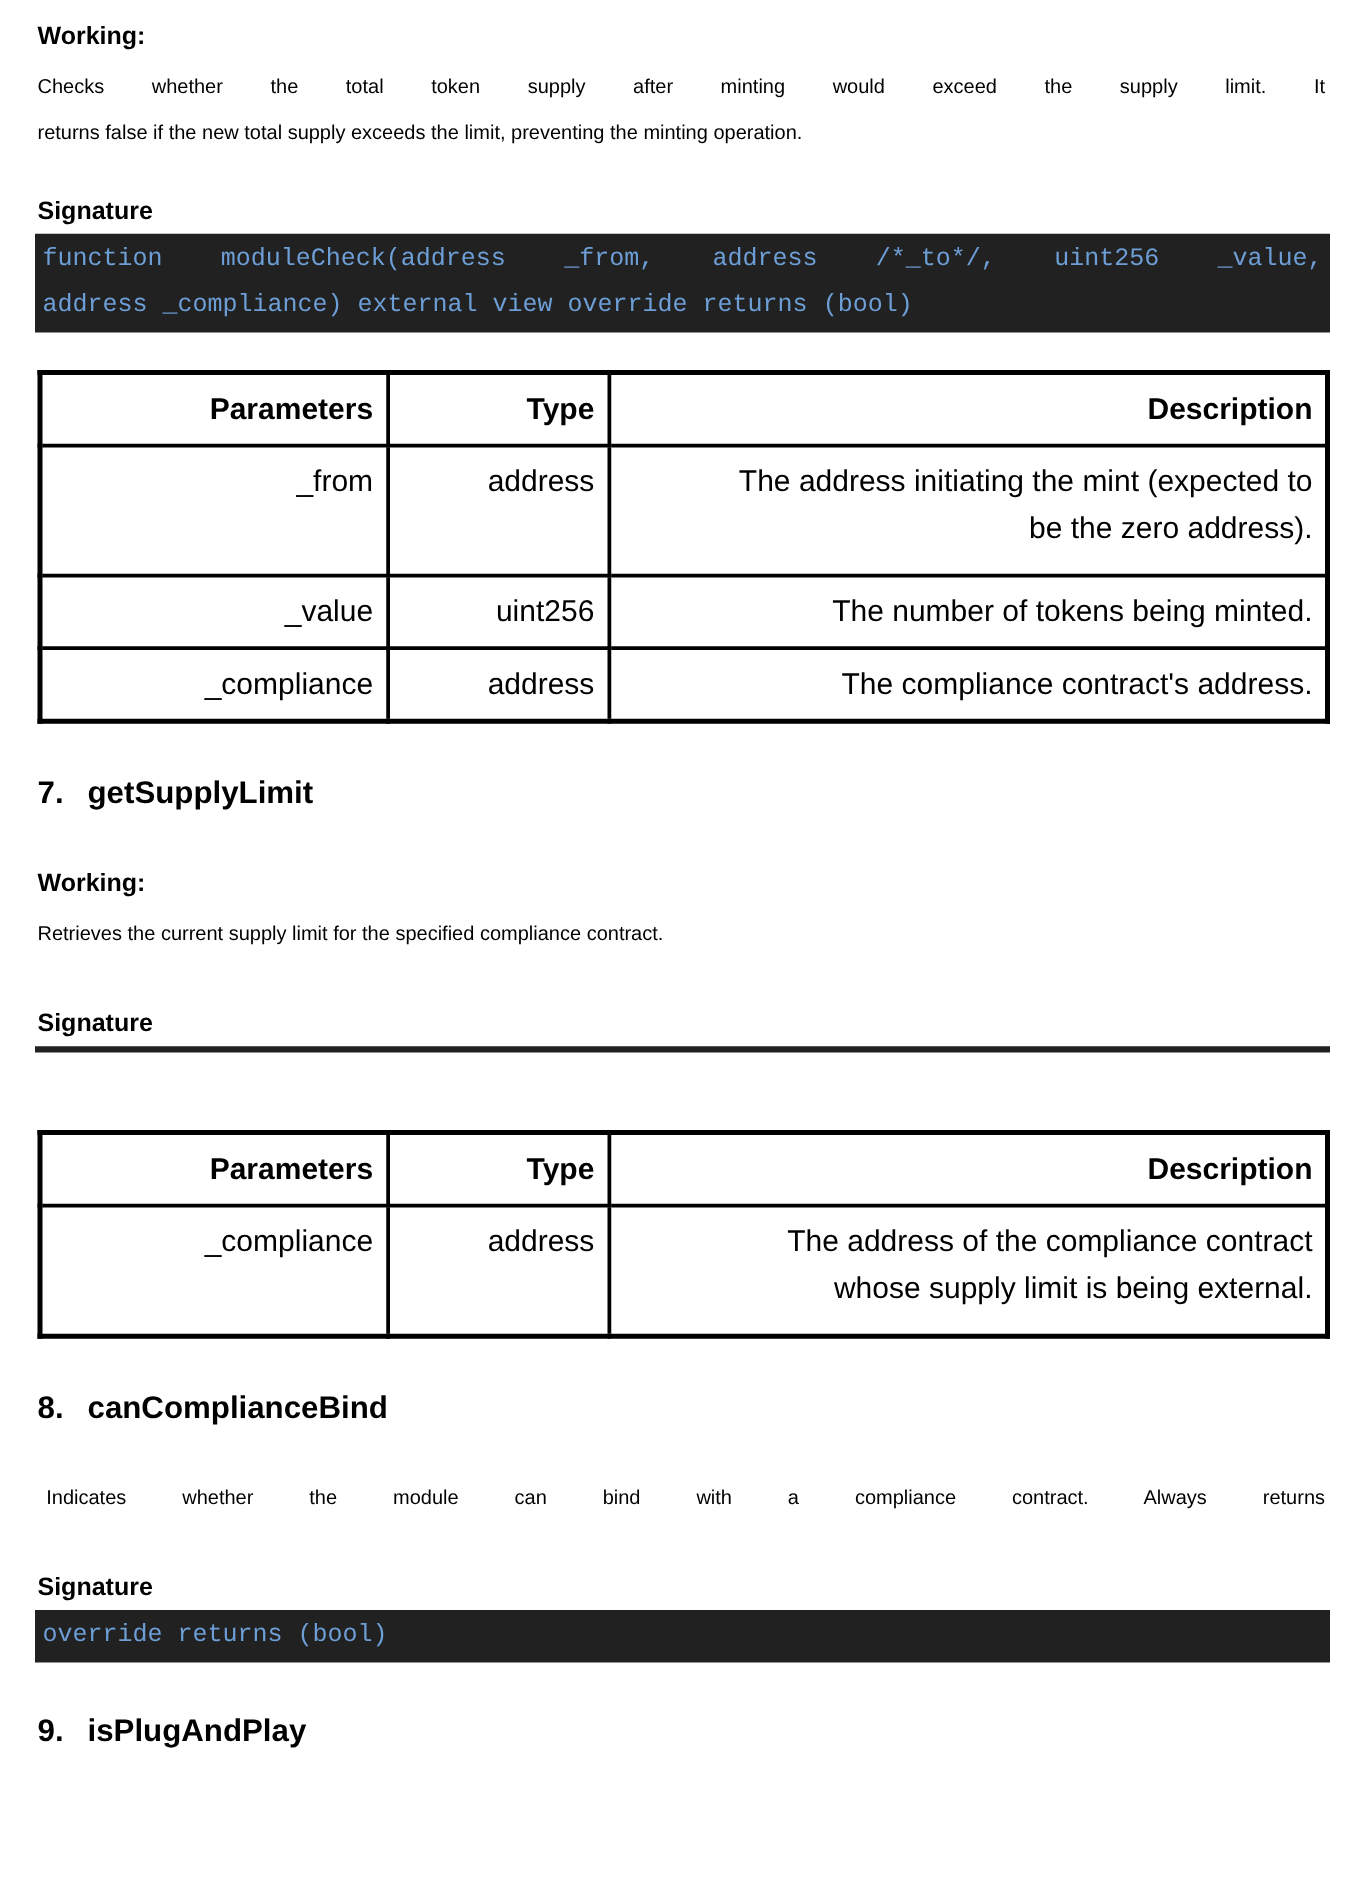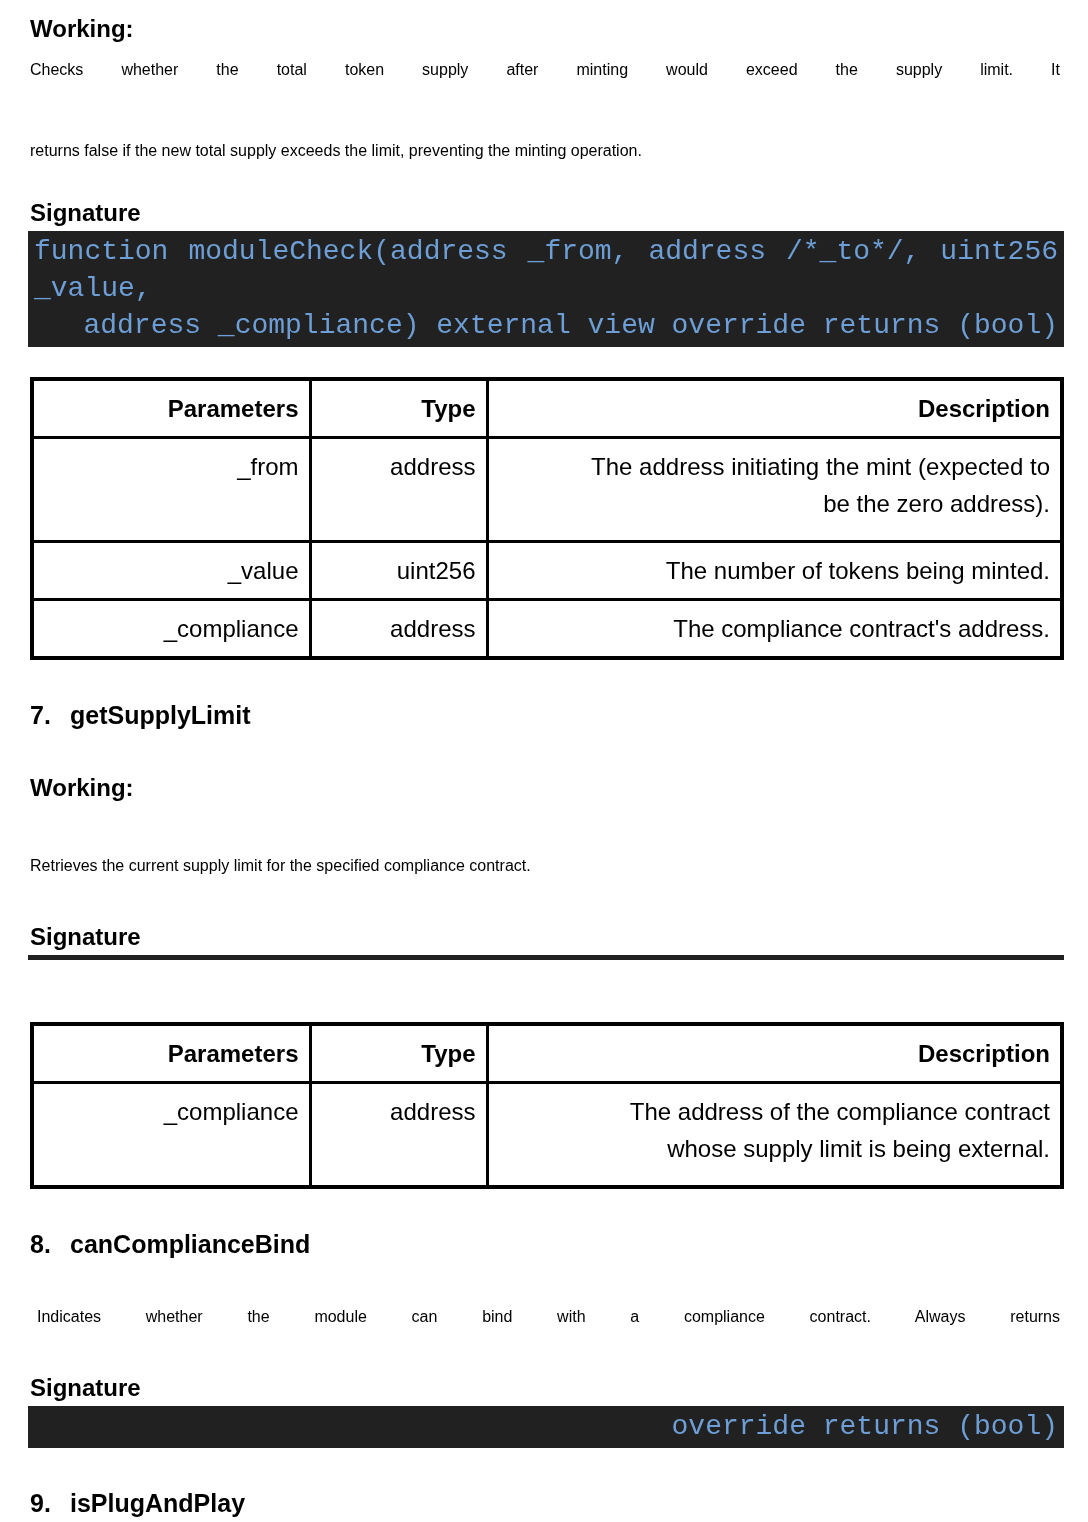--- a/index.html
+++ b/index.html
@@ -12,44 +12,44 @@
   html,body{margin:0;padding:0;background:var(--page-bg);}
   body{
     width:1088px;height:1522px;
     font-family:"Liberation Sans", sans-serif;
     color:var(--text);
     overflow:hidden;
   }
   .page{padding:14px 28px 0 30px;}
 
   
-  .h-bold{font-size:24px;font-weight:bold;line-height:30px;}
+  .h-bold{font-size:20px;font-weight:bold;line-height:30px;}
   .working-heading{margin:0 0 7px 0;}
   .signature-heading{margin:0 0 3px 0;}
   .sig-gap-1{margin-top:29px;}
   .sig-gap-2{margin-top:38px;}
   .sig-gap-3{margin-top:38px;}
 
   
   .para{font-size:16px;line-height:37px;}
   .line{white-space:nowrap;}
-  .line.wrap{white-space:normal;margin-top:44px;}
+  .line.wrap{white-space:normal;}
   .line.jl{text-align:justify;text-align-last:justify;white-space:normal;}
   .indent-line{text-indent:7px;}
 
   
   .codeblock{
     background:var(--code-bg);
     color:var(--code-text);
     font-family:"Liberation Mono","DejaVu Sans Mono",monospace;
-    font-size:28px;line-height:37px;
+    font-size:20px;line-height:37px;
     padding:2px 6px 3px 6px;
     margin-left:-2px;margin-right:-4px;
   }
-  .code-line{white-space:normal;text-align:right;}
+  .code-line{white-space:normal;}
   .code-line.jl{text-align:justify;text-align-last:justify;}
 
   
   table.params-table{
     border-collapse:collapse;
     width:1030px;
     table-layout:fixed;
     margin-top:30px;
   }
   table.t2{margin-top:62px;}

